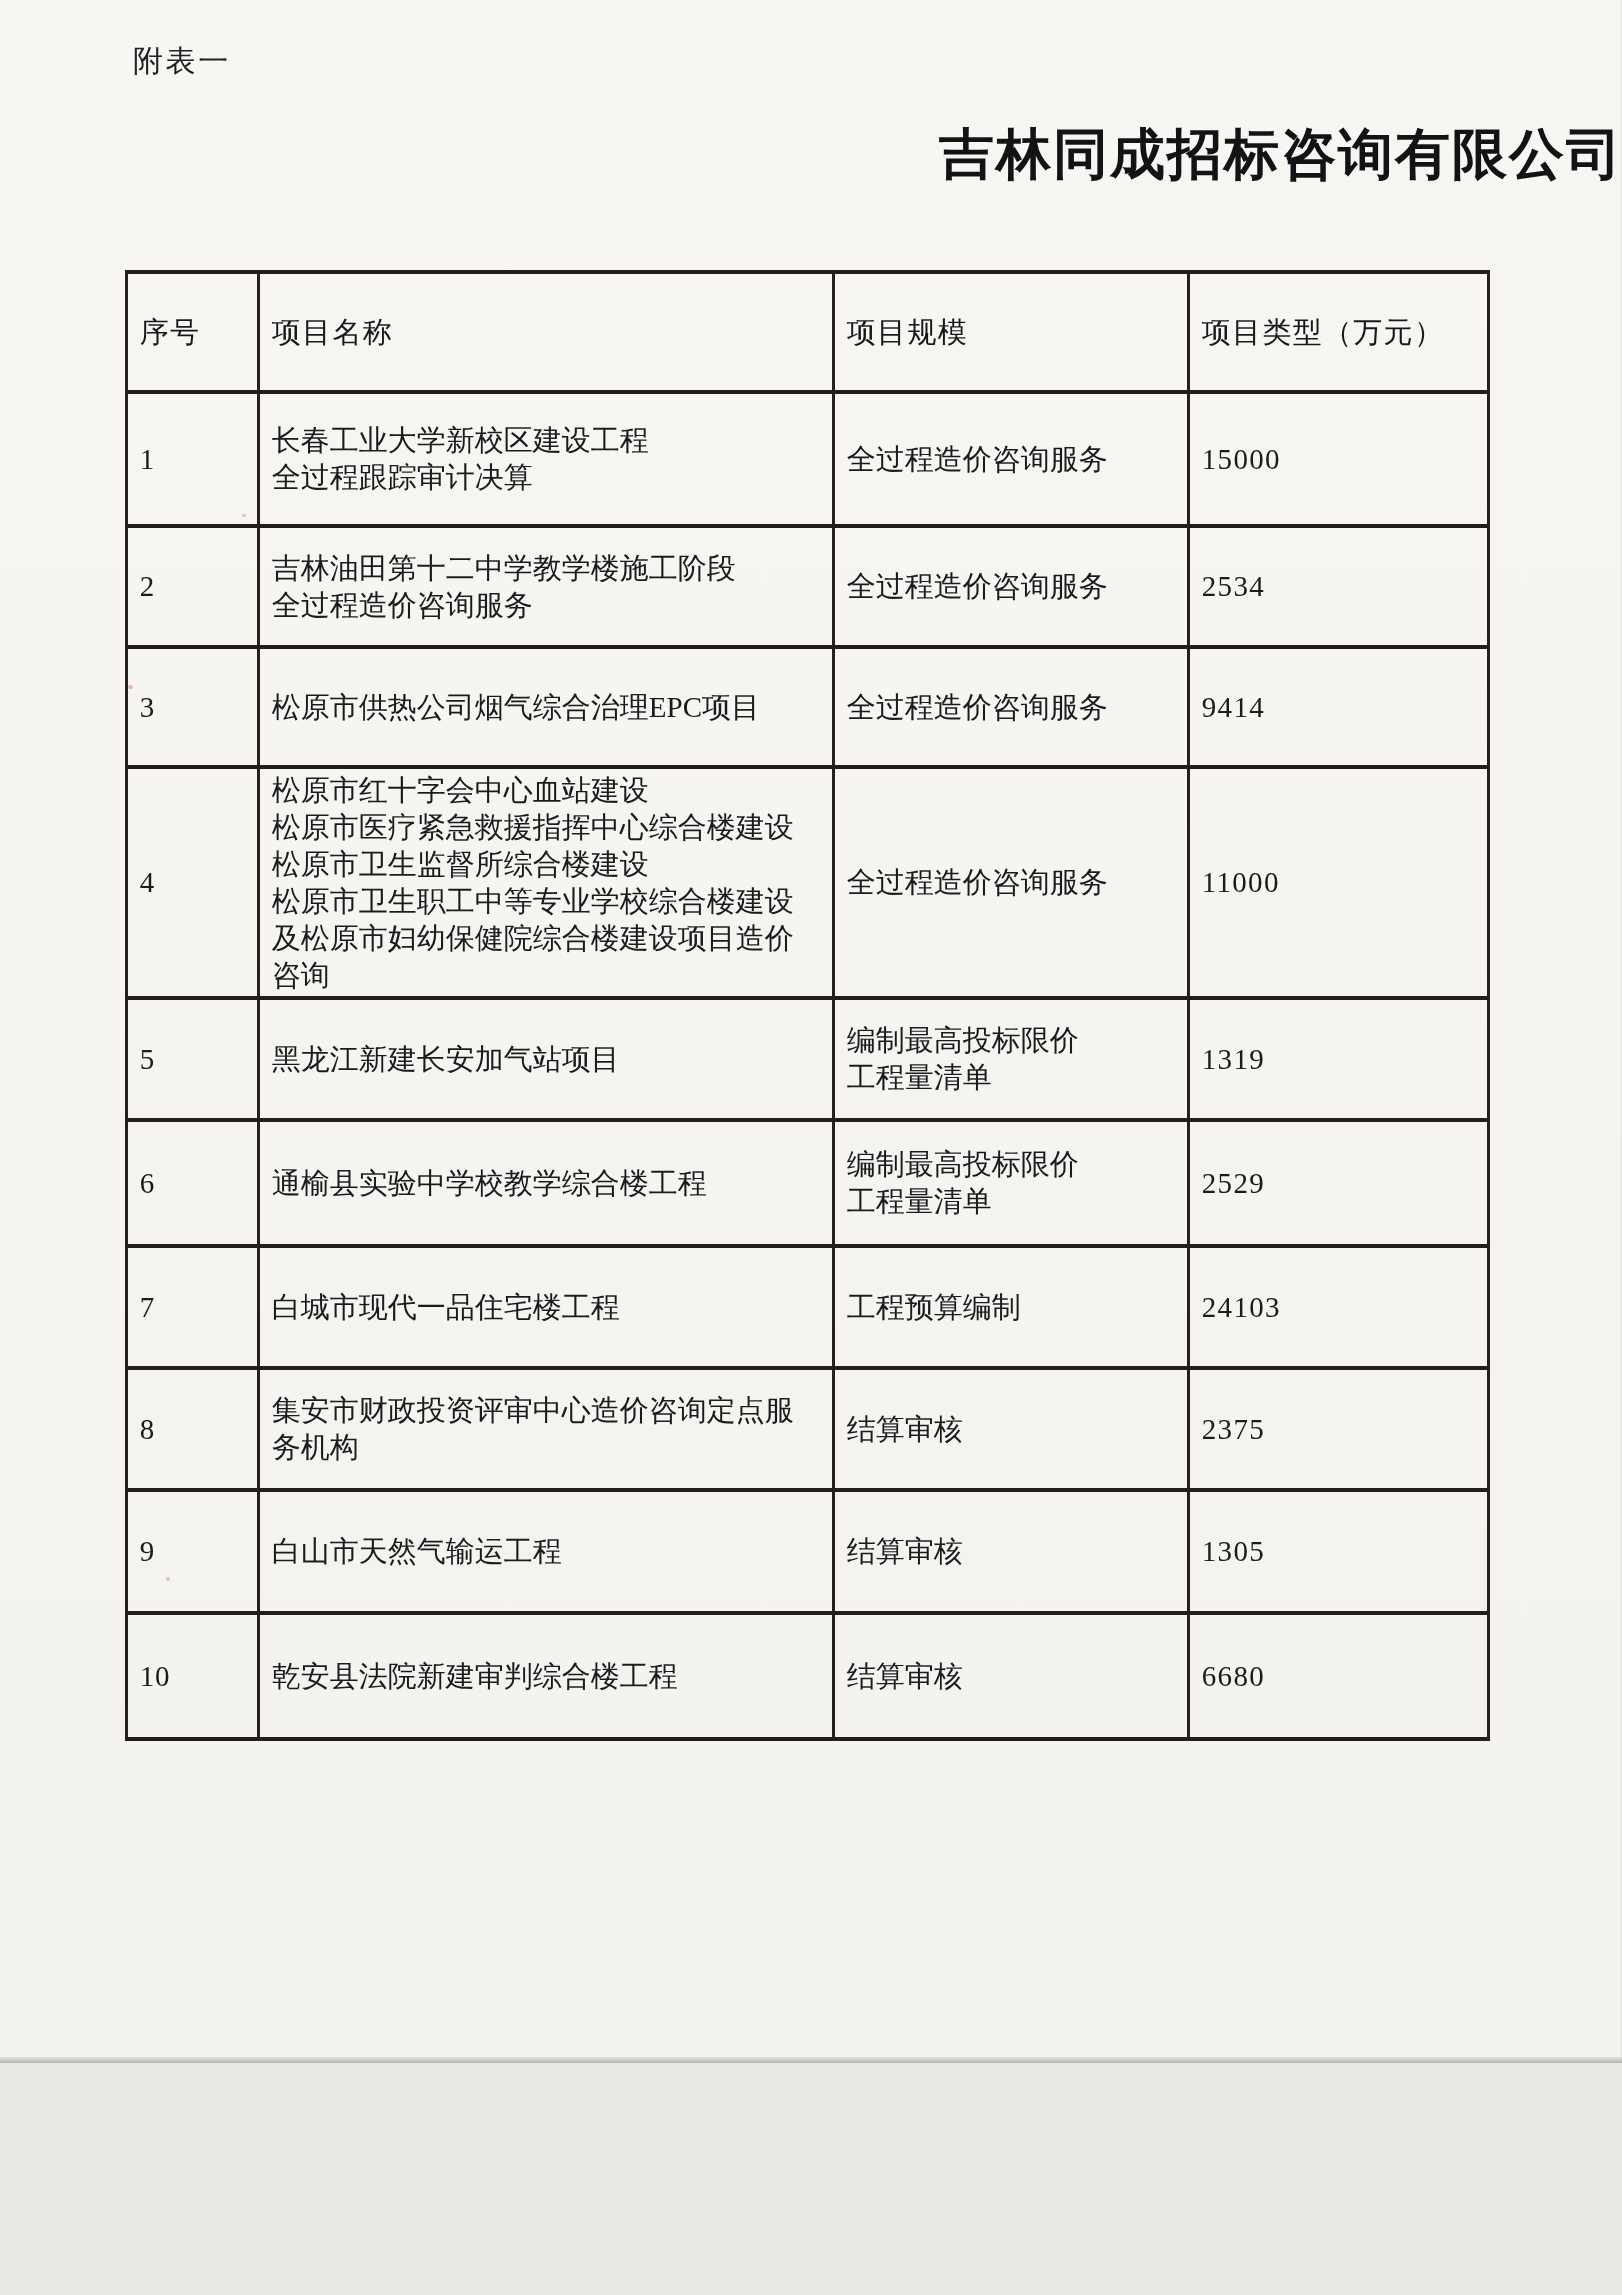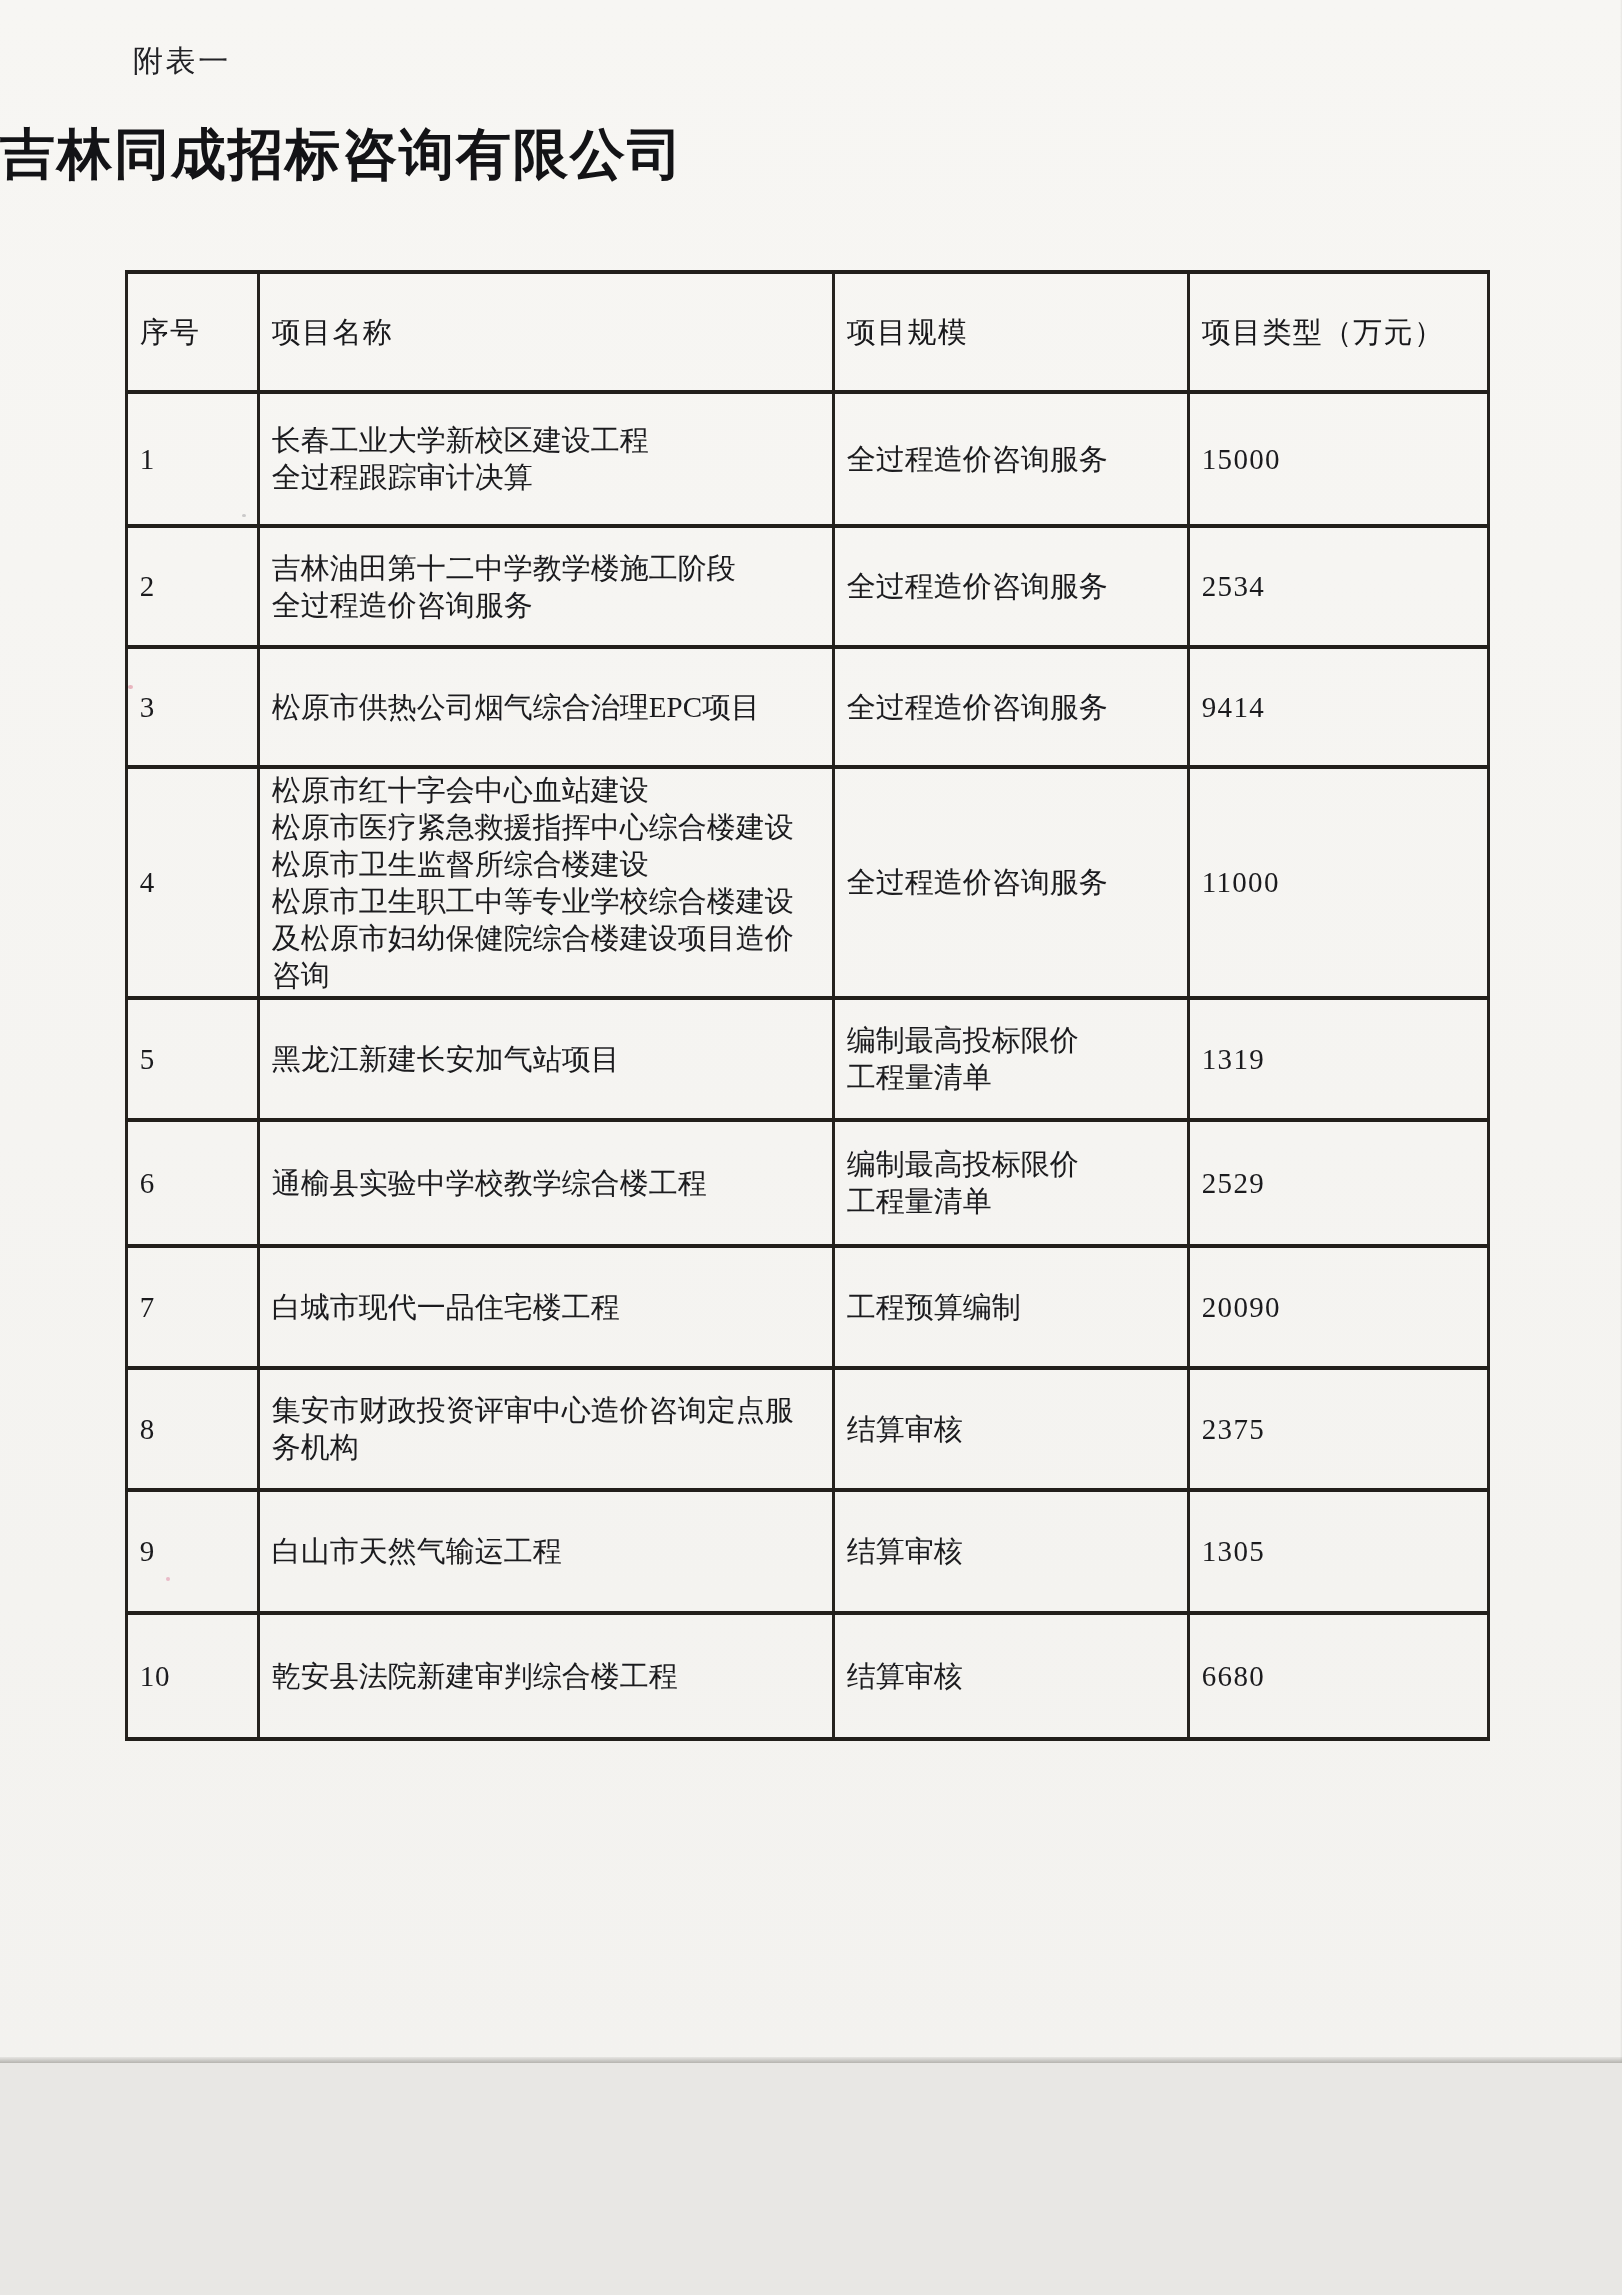--- a/index.html
+++ b/index.html
@@ -12,21 +12,21 @@
     font-family:"Liberation Serif","DejaVu Serif",serif;
     color:#1b1b1d;
   }
   .annotation{
     position:absolute;left:133px;top:41px;
     font-size:30px;line-height:39px;color:#222226;
     letter-spacing:2.6px;
   }
   .title-block{
     position:absolute;left:0;top:122px;width:100%;
-    text-align:left;
+    text-align:right;
   }
   .title-line{
     font-size:55px;line-height:65px;font-weight:bold;
     color:#131316;letter-spacing:2px;
   }
   table.perf{
     position:absolute;left:125px;top:270px;
     width:1362px;
     border-collapse:collapse;
     table-layout:fixed;
@@ -153,21 +153,21 @@
         <td class="num">6</td>
         <td>通榆县实验中学校教学综合楼工程</td>
         <td>编制最高投标限价
 工程量清单</td>
         <td class="scale">2529</td>
       </tr>
       <tr style="height:122px;">
         <td class="num">7</td>
         <td>白城市现代一品住宅楼工程</td>
         <td>工程预算编制</td>
-        <td class="scale">20090</td>
+        <td class="scale">24103</td>
       </tr>
       <tr style="height:122px;">
         <td class="num">8</td>
         <td>集安市财政投资评审中心造价咨询定点服
 务机构</td>
         <td>结算审核</td>
         <td class="scale">2375</td>
       </tr>
       <tr style="height:123px;">
         <td class="num">9</td>

